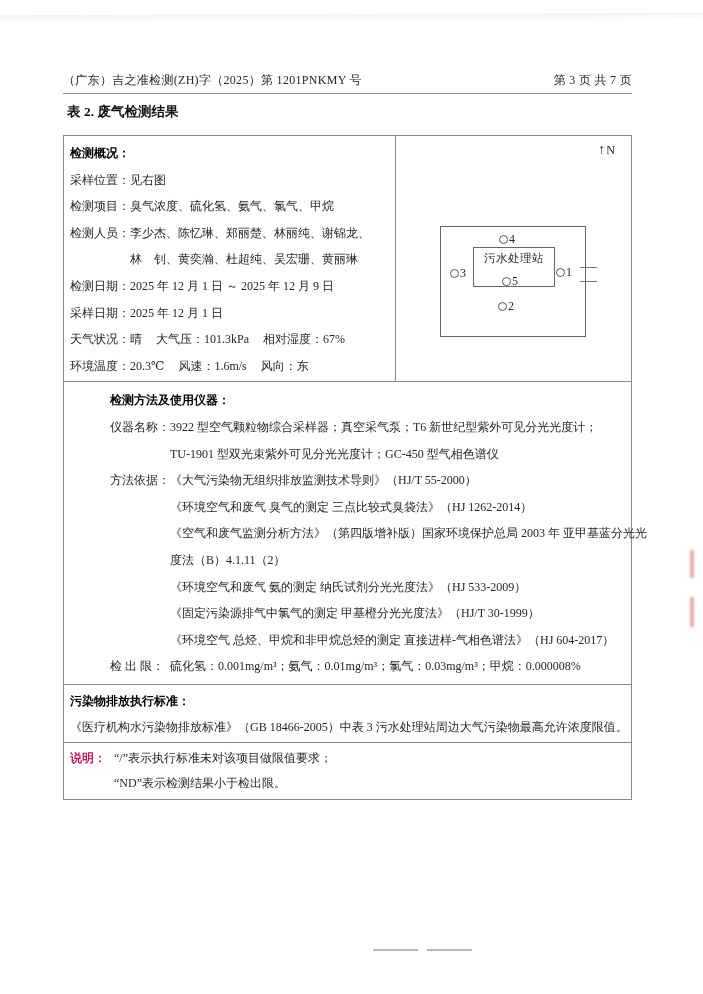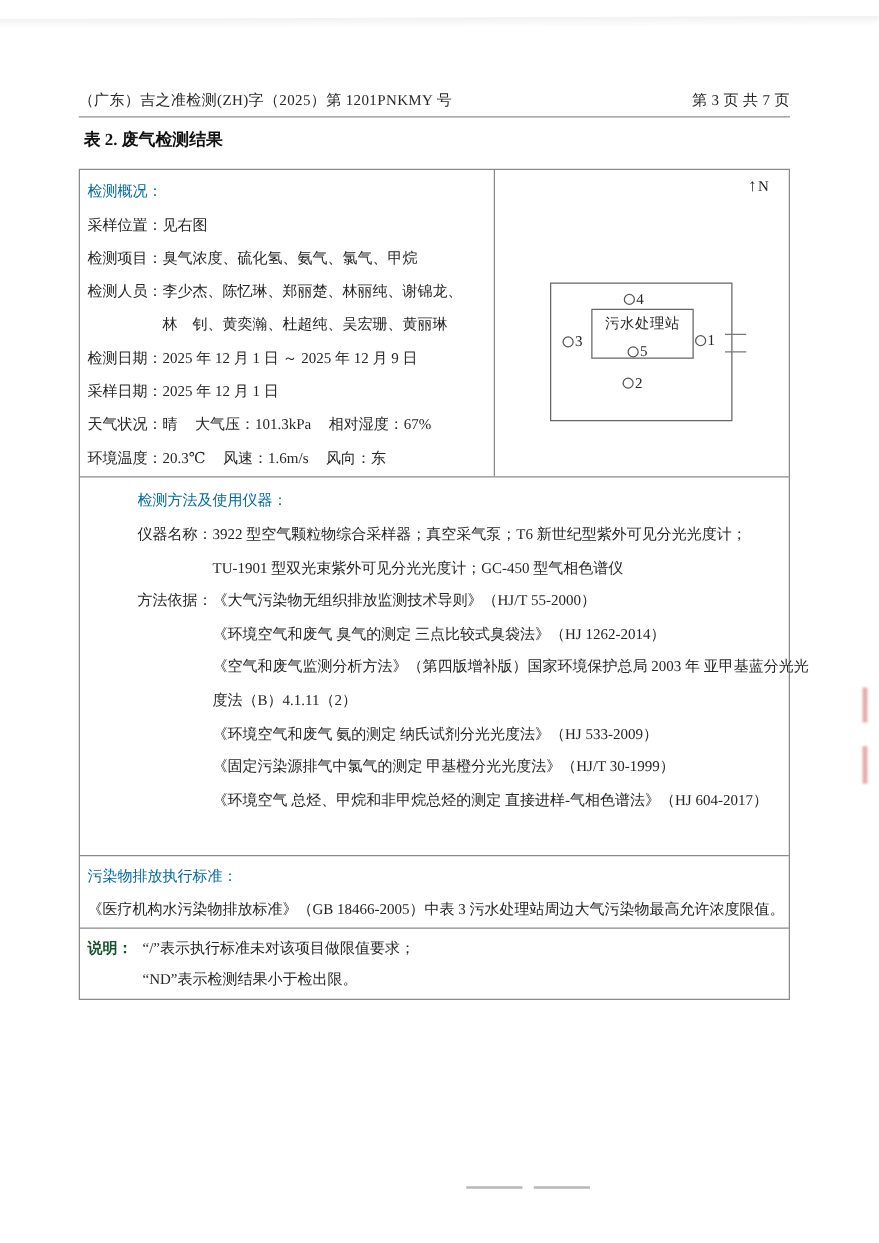--- a/index.html
+++ b/index.html
@@ -26,21 +26,21 @@
     border:1px solid #8a8a8a;box-sizing:border-box;background:#fff;
   }
   .row{box-sizing:border-box;border-bottom:1px solid #8a8a8a;}
   .row:last-child{border-bottom:none;}
   .row1{display:flex;min-height:244px;}
   .cell-left{width:332px;box-sizing:border-box;border-right:1px solid #8a8a8a;padding:4px 8px 2px 6px;}
   .cell-right{flex:1;position:relative;}
 
   .tline{display:flex;line-height:26.6px;font-size:12px;white-space:nowrap;}
   .tline .tlbl{display:inline-block;min-width:60px;white-space:pre;}
-  .bold{font-weight:normal;color:#0369a1;}
+  .bold{font-weight:bold;color:#000000;}
   .pair{margin-right:14px;white-space:pre;}
 
   
   .north{position:absolute;top:6px;right:16px;font-size:12px;color:#222;}
   .north .arr{font-size:14px;margin-right:1px;}
   .site-rect{
     position:absolute;left:44px;top:90px;width:146px;height:111px;
     border:1px solid #666;box-sizing:border-box;
   }
   .fac-rect{
@@ -56,21 +56,21 @@
   .gate{position:absolute;width:17px;height:1px;background:#777;}
 
   
   .row2{min-height:303px;padding:5px 6px 4px 6px;}
   .mline{display:flex;line-height:26.6px;font-size:12px;white-space:nowrap;margin-left:40px;}
   .mline .mlbl{display:inline-block;min-width:60px;white-space:pre;}
   .row3{min-height:58px;padding:3px 6px 2px 6px;}
   .row3 .sline{line-height:26px;font-size:12px;white-space:nowrap;}
   .row4{min-height:54px;padding:3px 6px 3px 6px;}
   .nline{display:flex;line-height:25px;font-size:12px;white-space:nowrap;}
-  .nline .nlbl{display:inline-block;min-width:44px;white-space:pre;font-weight:bold;color:#14532d;}
+  .nline .nlbl{display:inline-block;min-width:44px;white-space:pre;font-weight:bold;color:#be185d;}
   .nline.cont{padding-left:44px;}
 
   .fold-mark{position:absolute;height:2px;background:#b8b8b8;top:949px;}
   .fold-left{left:373px;width:45px;}
   .fold-right{left:427px;width:45px;}
   .bleed{position:absolute;width:4px;background:rgba(205,70,70,0.45);filter:blur(0.8px);}
   .bleed1{left:690px;top:550px;height:28px;}
   .bleed2{left:690px;top:597px;height:30px;}
 </style>
 </head>
@@ -192,20 +192,24 @@
       <span class="mval">《环境空气和废气 氨的测定 纳氏试剂分光光度法》（HJ 533-2009）</span>
     </div>
     <div class="mline">
       <span class="mlbl"></span>
       <span class="mval">《固定污染源排气中氯气的测定 甲基橙分光光度法》（HJ/T 30-1999）</span>
     </div>
     <div class="mline">
       <span class="mlbl"></span>
       <span class="mval">《环境空气 总烃、甲烷和非甲烷总烃的测定 直接进样-气相色谱法》（HJ 604-2017）</span>
     </div>
+    <div class="mline">
+      <span class="mlbl">检 出 限：</span>
+      <span class="mval">硫化氢：0.001mg/m³；氨气：0.01mg/m³；氯气：0.03mg/m³；甲烷：0.000008%</span>
+    </div>
   </div>
 
   <div class="row row3">
     <div class="sline bold">污染物排放执行标准：</div>
     <div class="sline">《医疗机构水污染物排放标准》（GB 18466-2005）中表 3 污水处理站周边大气污染物最高允许浓度限值。</div>
   </div>
 
   <div class="row row4">
     <div class="nline">
       <span class="nlbl">说明：</span>

